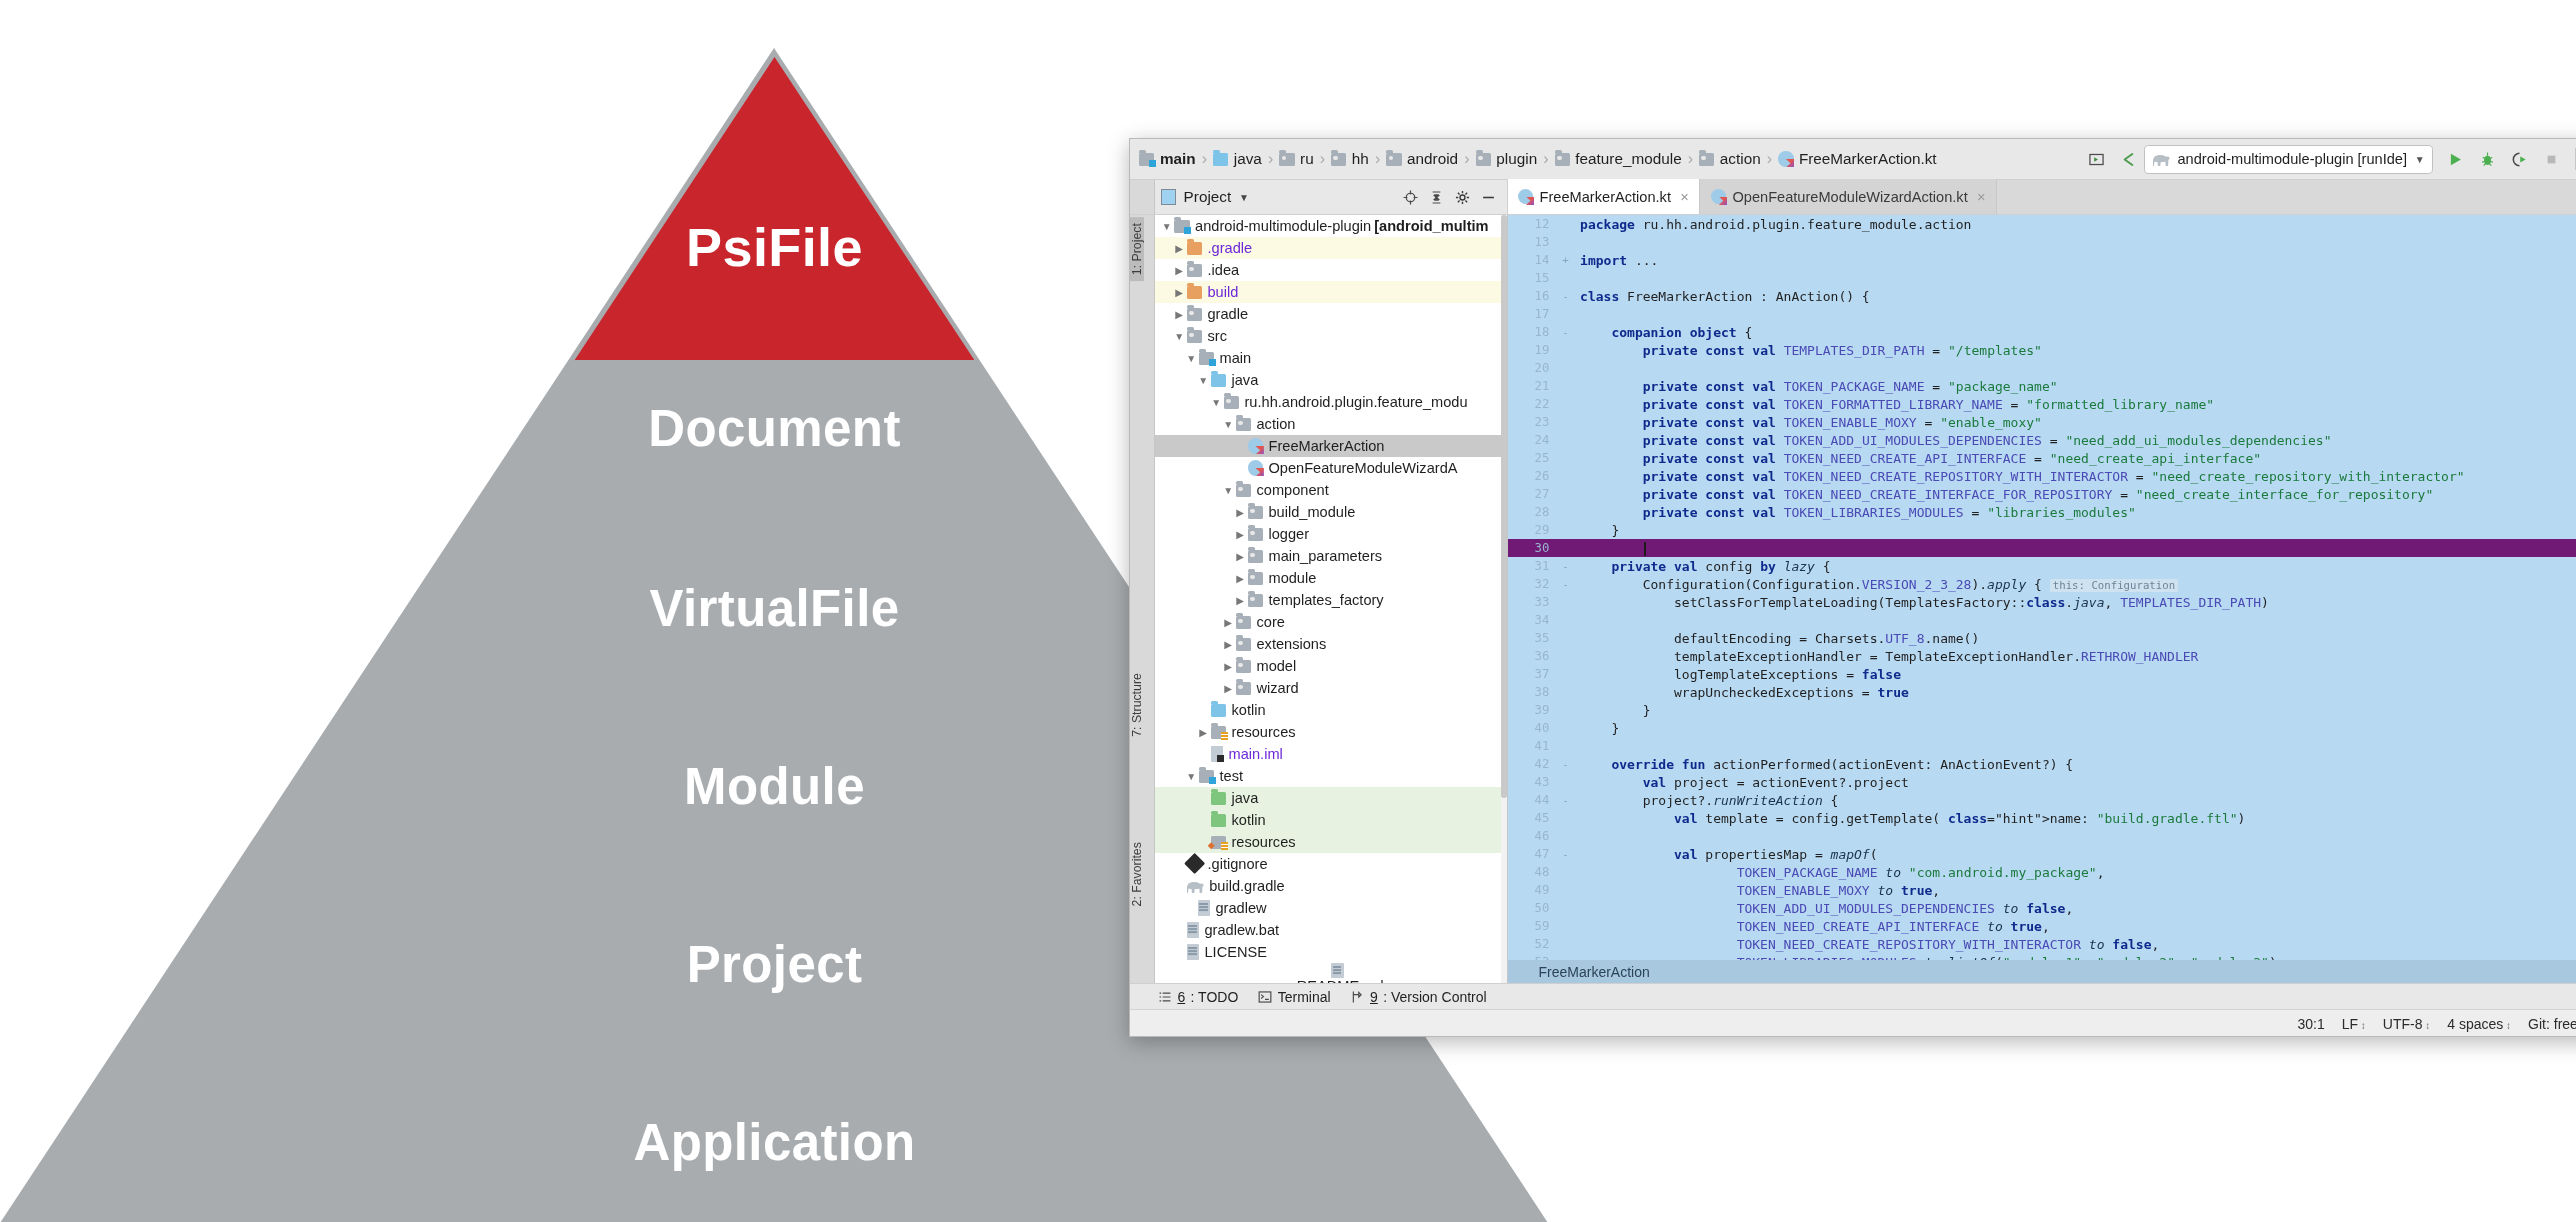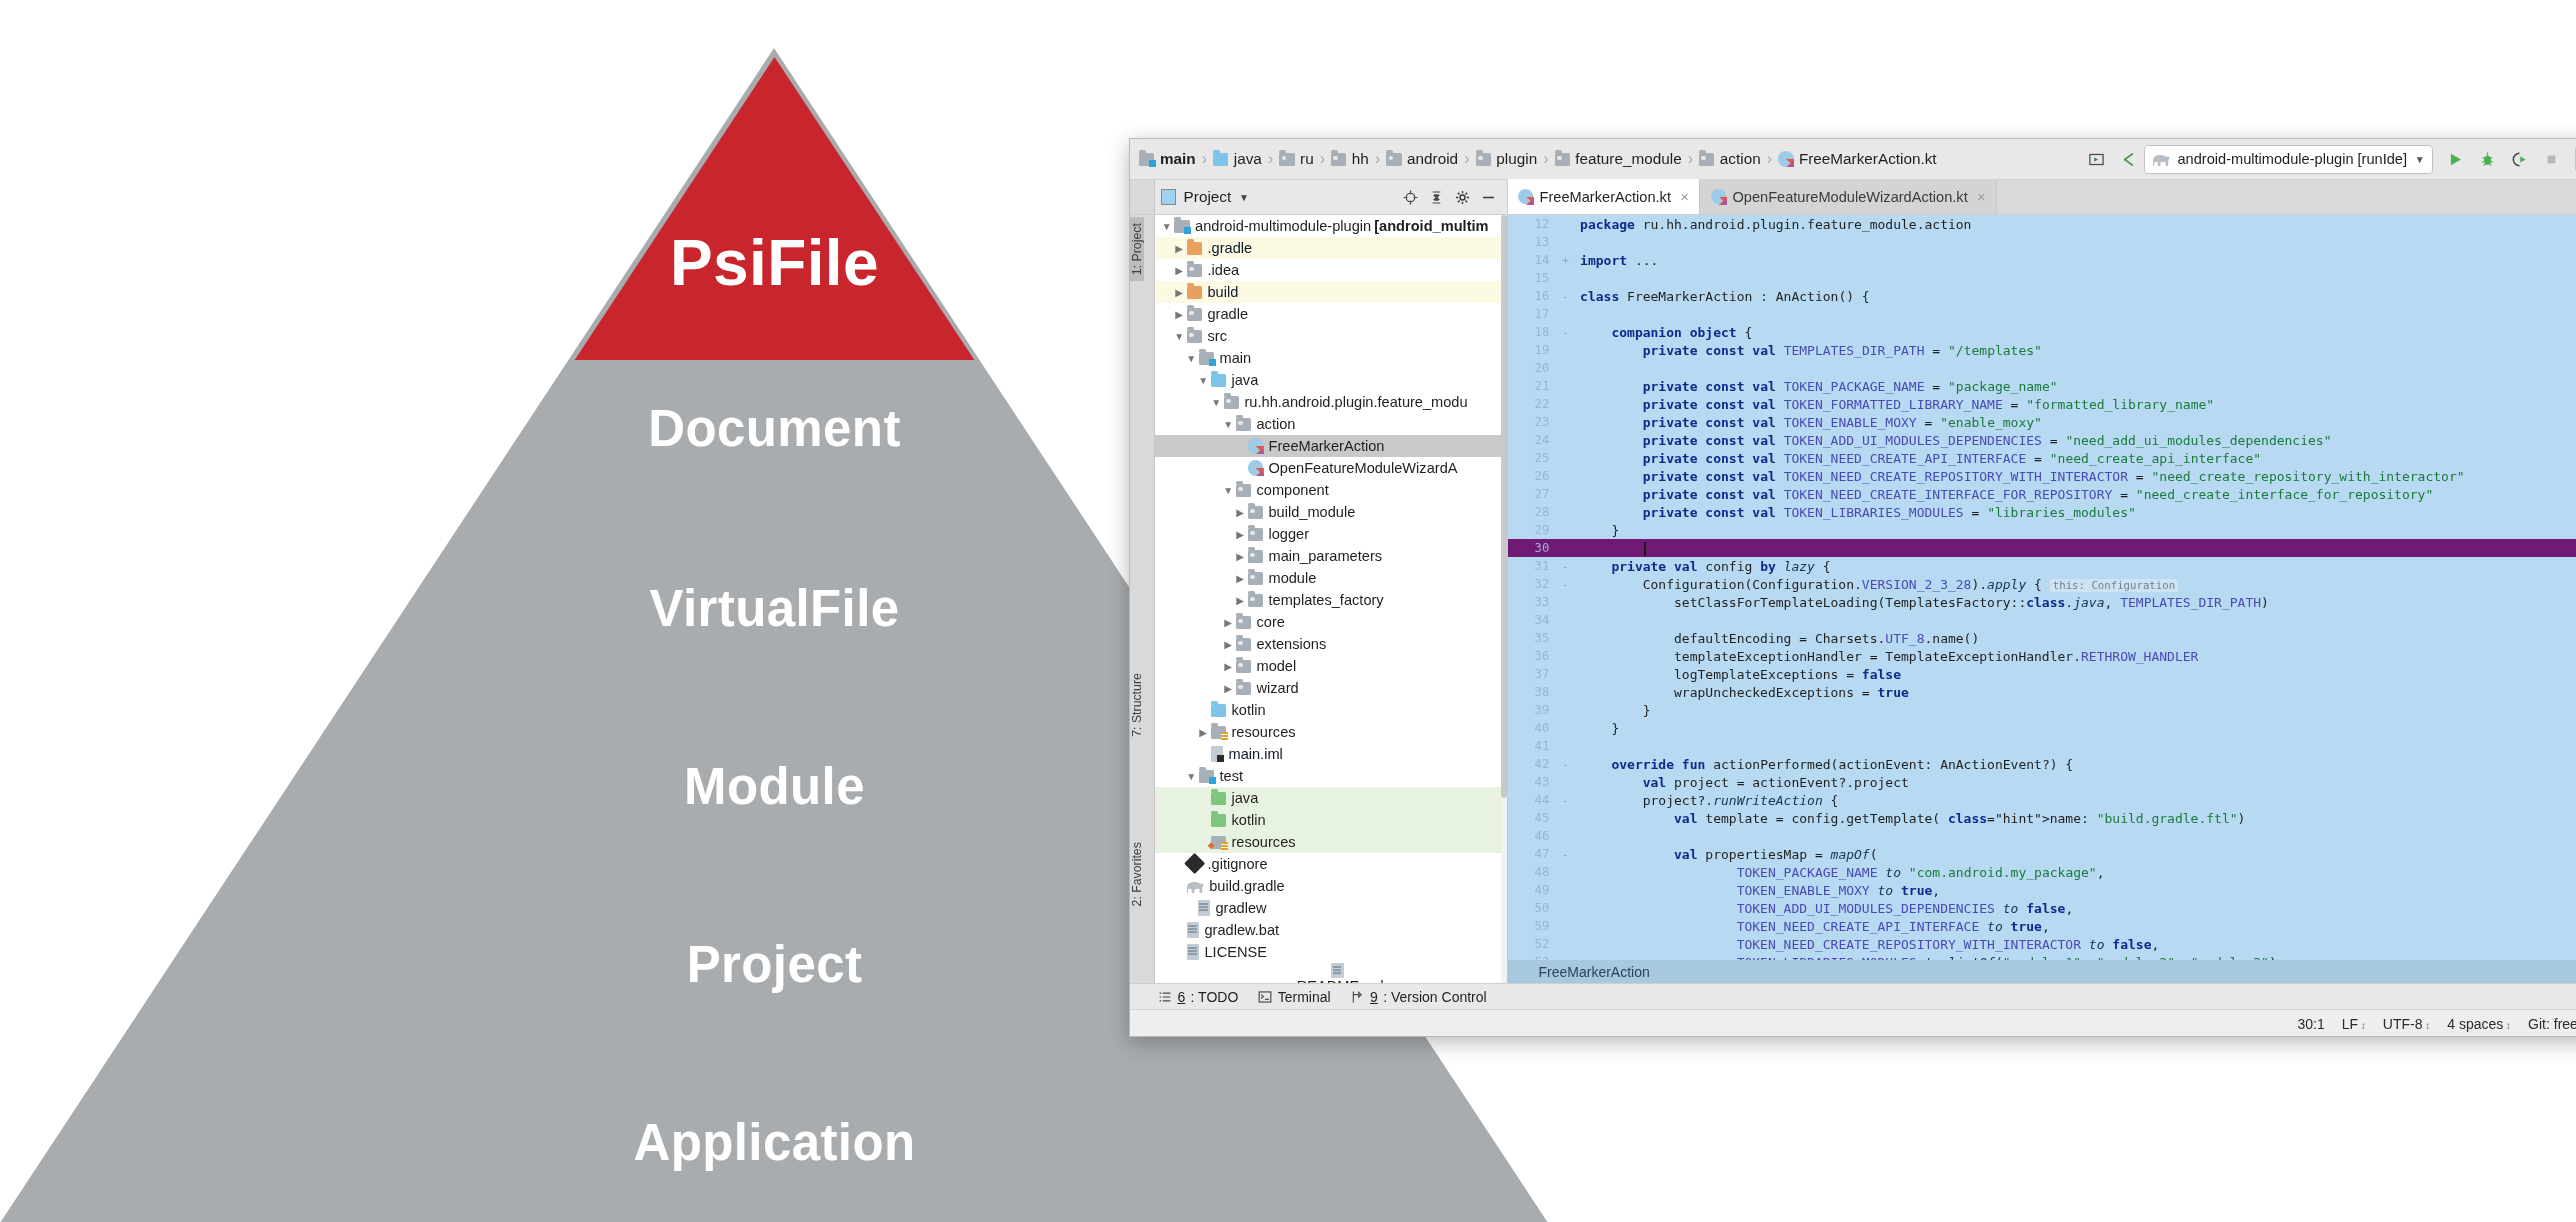--- a/index.html
+++ b/index.html
@@ -25,21 +25,21 @@
     position:absolute; left:0px; top:57px; width:1549px; height:303px;
     background:#c9252c;
     -webkit-clip-path: polygon(50% 0%, 62.9% 100%, 37.1% 100%);
     clip-path: polygon(50% 0%, 62.9% 100%, 37.1% 100%);
   }
   .pyr-label {
     position:absolute; width:1549px; text-align:center;
     color:#ffffff; font-weight:bold; letter-spacing:0.4px;
     font-family:"Liberation Sans", sans-serif;
   }
-  #lbl-psifile     { top:226px; font-size:64px; }
+  #lbl-psifile     { top:216px; font-size:54px; }
   #lbl-document    { top:399px; font-size:51px; }
   #lbl-virtualfile { top:579px; font-size:51px; }
   #lbl-module      { top:757px; font-size:51px; }
   #lbl-project     { top:935px; font-size:51px; }
   #lbl-application { top:1113px; font-size:51px; }
 
   
   #ide {
     position:absolute; left:1129px; top:138px; width:1595px; height:899px;
     background:#f2f2f2;
@@ -155,21 +155,21 @@
   }
   .trow {
     display:flex; align-items:center; height:22px; font-size:14.6px;
     white-space:nowrap; padding-right:3.1px;
   }
   .trow .arr { width:15.3px; text-align:center; color:#777; font-size:10px; flex:none; }
   .trow .nm { margin-left:5.4px; }
   .trow.hl-yellow { background:#fcfae3; }
   .trow.hl-green  { background:#e7f3e0; }
   .trow.hl-sel    { background:#c9c9c9; }
-  .trow .dim { color:#0f172a; }
+  .trow .dim { color:#6d28d9; }
   .trow .bold { font-weight:bold; }
   .tree-scroll { position:absolute; right:0; top:0; width:5.4px; height:768px; background:#f2f2f2; }
   .tree-thumb { position:absolute; right:0; top:0; width:5.4px; height:583px; background:#c9c9c9; border-radius:3.1px;}
 
   
   .editor { flex:1; background:#b8d9f2; position:relative; overflow:hidden; }
   .code-area { position:absolute; left:0; top:0; right:0; bottom:0;border-radius:15px; }
   .cl {
     display:flex; height:18px; align-items:center;
     font-family:"DejaVu Sans Mono", monospace; font-size:13px; white-space:pre;

